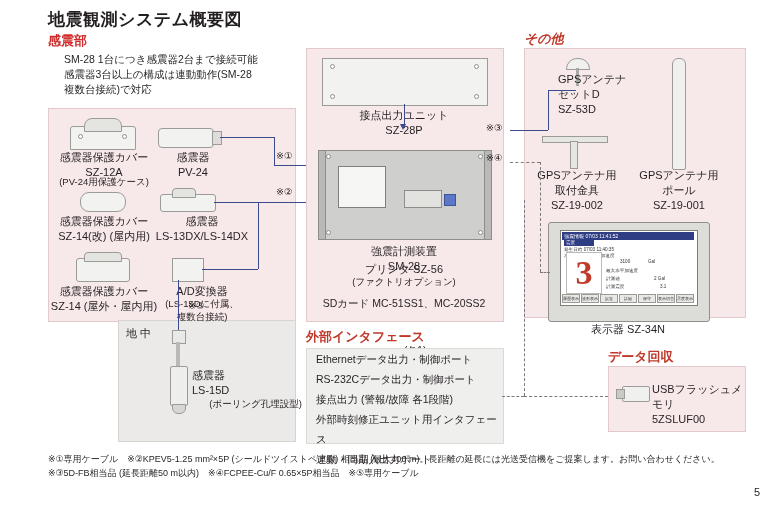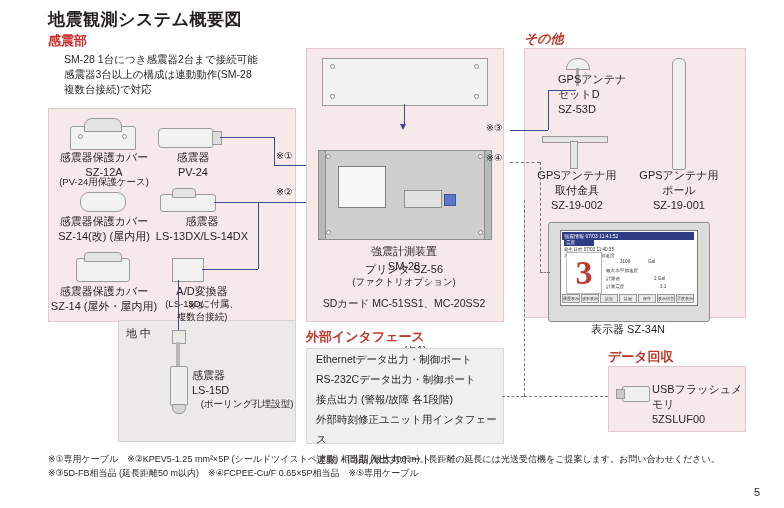--- a/index.html
+++ b/index.html
@@ -130,21 +130,21 @@
   <div class="abs lbl" style="left:142px;top:284px;width:120px;">A/D変換器</div>
   <div class="abs lbl small" style="left:142px;top:298px;width:120px;white-space:pre-line;">(LS-15Dに付属、
 複数台接続)</div>
 
   <div class="abs" style="left:172px;top:330px;width:12px;height:12px;background:#e9e9e6;border:1px solid #9b9b98;"></div>
   <div class="abs" style="left:176px;top:342px;width:4px;height:24px;background:#b9b9b6;"></div>
   <div class="abs" style="left:170px;top:366px;width:16px;height:38px;background:#eeeeec;border:1px solid #9b9b98;border-radius:2px;"></div>
   <div class="abs" style="left:172px;top:404px;width:12px;height:8px;background:#d6d6d3;border:1px solid #9b9b98;border-radius:0 0 6px 6px;"></div>
   <div class="abs lbl" style="left:130px;top:368px;width:150px;text-align:left;padding-left:62px;white-space:pre-line;">感震器
 LS-15D</div>
-  <div class="abs lbl small" style="left:192px;top:398px;width:110px;text-align:center;">(ボーリング孔埋設型)</div>
+  <div class="abs lbl small" style="left:192px;top:398px;width:110px;text-align:right;">(ボーリング孔埋設型)</div>
 
   <div class="abs ln ln-h" style="left:220px;top:137px;width:54px;"></div>
   <div class="abs ln ln-v" style="left:274px;top:137px;height:28px;"></div>
   <div class="abs ln ln-h" style="left:274px;top:165px;width:36px;"></div>
   <div class="abs arrow-r" style="left:310px;top:162px;"></div>
   <div class="abs ast" style="left:276px;top:150px;">※①</div>
 
   <div class="abs ln ln-h" style="left:214px;top:202px;width:44px;"></div>
   <div class="abs ln ln-v" style="left:258px;top:202px;height:-0px;"></div>
   <div class="abs ln ln-h" style="left:258px;top:202px;width:52px;"></div>
@@ -156,20 +156,22 @@
   <div class="abs ln ln-v" style="left:178px;top:280px;height:50px;"></div>
   <div class="abs ast" style="left:188px;top:300px;">※⑤</div>
 
   <div class="abs panel-pink" style="left:306px;top:48px;width:196px;height:272px;"></div>
 
   <div class="abs dev" style="left:322px;top:58px;width:164px;height:46px;"></div>
   <div class="abs dot" style="left:330px;top:64px;"></div>
   <div class="abs dot" style="left:474px;top:64px;"></div>
   <div class="abs dot" style="left:330px;top:94px;"></div>
   <div class="abs dot" style="left:474px;top:94px;"></div>
+  <div class="abs lbl" style="left:316px;top:108px;width:176px;white-space:pre-line;">接点出力ユニット
+SZ-28P</div>
 
   <div class="abs dev-dark" style="left:322px;top:150px;width:164px;height:88px;"></div>
   <div class="abs" style="left:318px;top:150px;width:6px;height:88px;background:#b9bab7;border:1px solid #8d8e8b;"></div>
   <div class="abs" style="left:484px;top:150px;width:6px;height:88px;background:#b9bab7;border:1px solid #8d8e8b;"></div>
   <div class="abs" style="left:338px;top:166px;width:46px;height:40px;background:#f6f6f4;border:1px solid #7f807d;"></div>
   <div class="abs" style="left:404px;top:190px;width:36px;height:16px;background:#e2e2df;border:1px solid #8d8e8b;"></div>
   <div class="abs" style="left:444px;top:194px;width:10px;height:10px;background:#5b78c8;border:1px solid #3d539a;"></div>
   <div class="abs dot" style="left:326px;top:154px;"></div>
   <div class="abs dot" style="left:326px;top:230px;"></div>
   <div class="abs dot" style="left:478px;top:154px;"></div>

